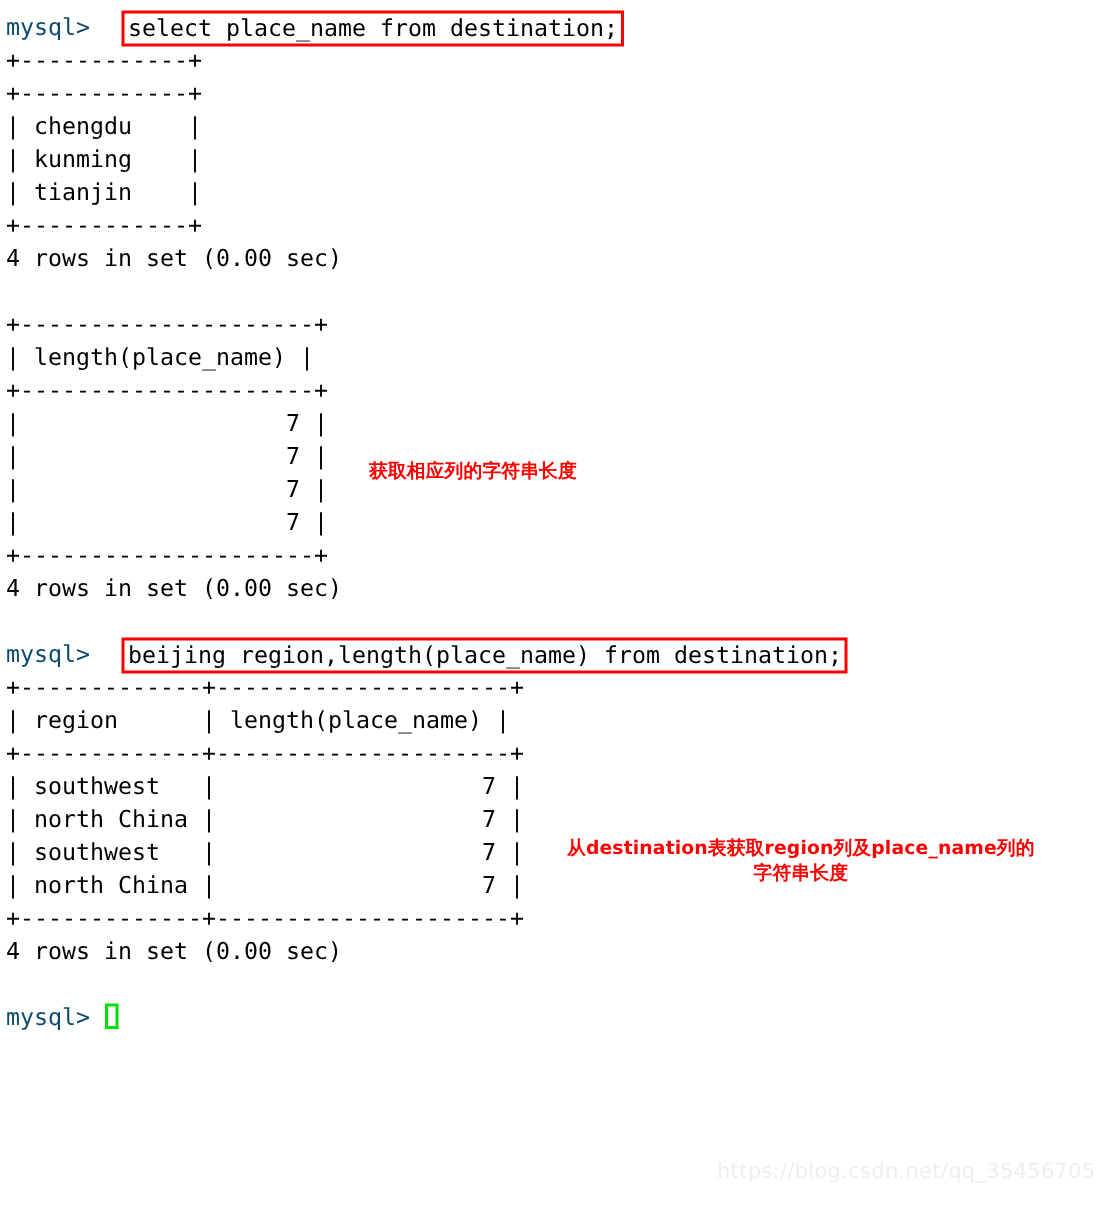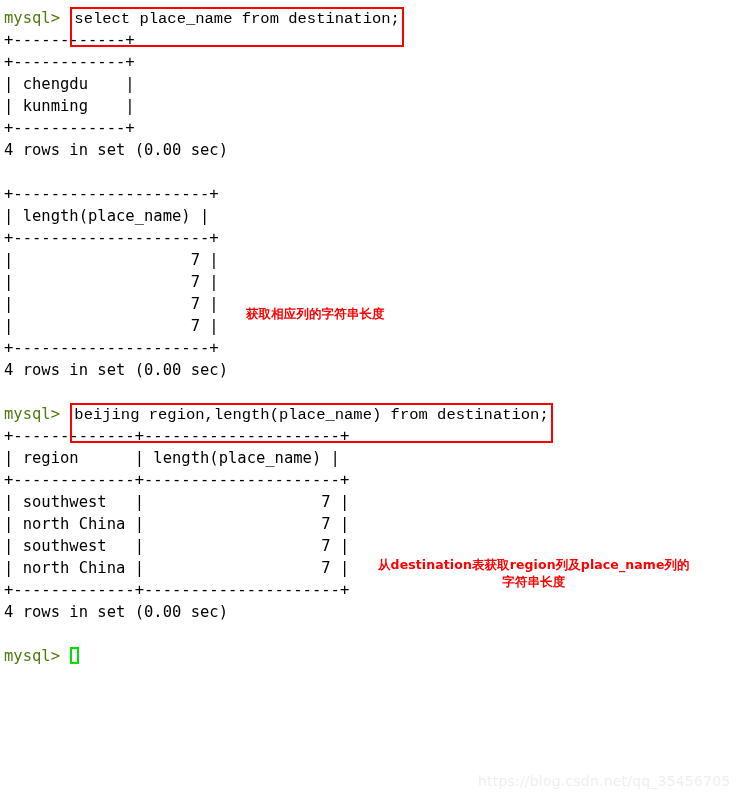--- a/index.html
+++ b/index.html
@@ -34,33 +34,32 @@
     letter-spacing: 0px;
     position: relative;
   }
 
   .prompt-line {
     display: block;
     white-space: pre;
   }
 
   .prompt {
-    color: #4d7c0f;
+    color: #0c4a6e;
   }
 
   .cmd-boxed {
     display: inline-block;
     border: 2px solid #ff0000;
     padding: 0 2px;
-    margin-left: 1px;
+    margin-left: 12px;
     line-height: 20px;
     vertical-align: top;
     box-sizing: border-box;
-    height: 40px;
-    font-family: Liberation Mono, monospace;
+    height: 24px;
   }
 
   .blank {
     height: 22px;
   }
 
   .cursor-box {
     display: inline-block;
     width: 9px;
     height: 17px;
@@ -99,20 +98,21 @@
 </head>
 <body>
 
 <div class="terminal">
 
   <div class="line prompt-line"><span class="prompt">mysql&gt; </span><span class="cmd-boxed">select place_name from destination;</span></div>
   <div class="line">+------------+</div>
   <div class="line">+------------+</div>
   <div class="line">| chengdu    |</div>
   <div class="line">| kunming    |</div>
+  <div class="line">| tianjin    |</div>
   <div class="line">+------------+</div>
   <div class="line">4 rows in set (0.00 sec)</div>
   <div class="line blank"></div>
 
   <div class="line">+---------------------+</div>
   <div class="line">| length(place_name) |</div>
   <div class="line">+---------------------+</div>
   <div class="line">|                   7 |</div>
   <div class="line">|                   7 |</div>
   <div class="line">|                   7 |</div>

